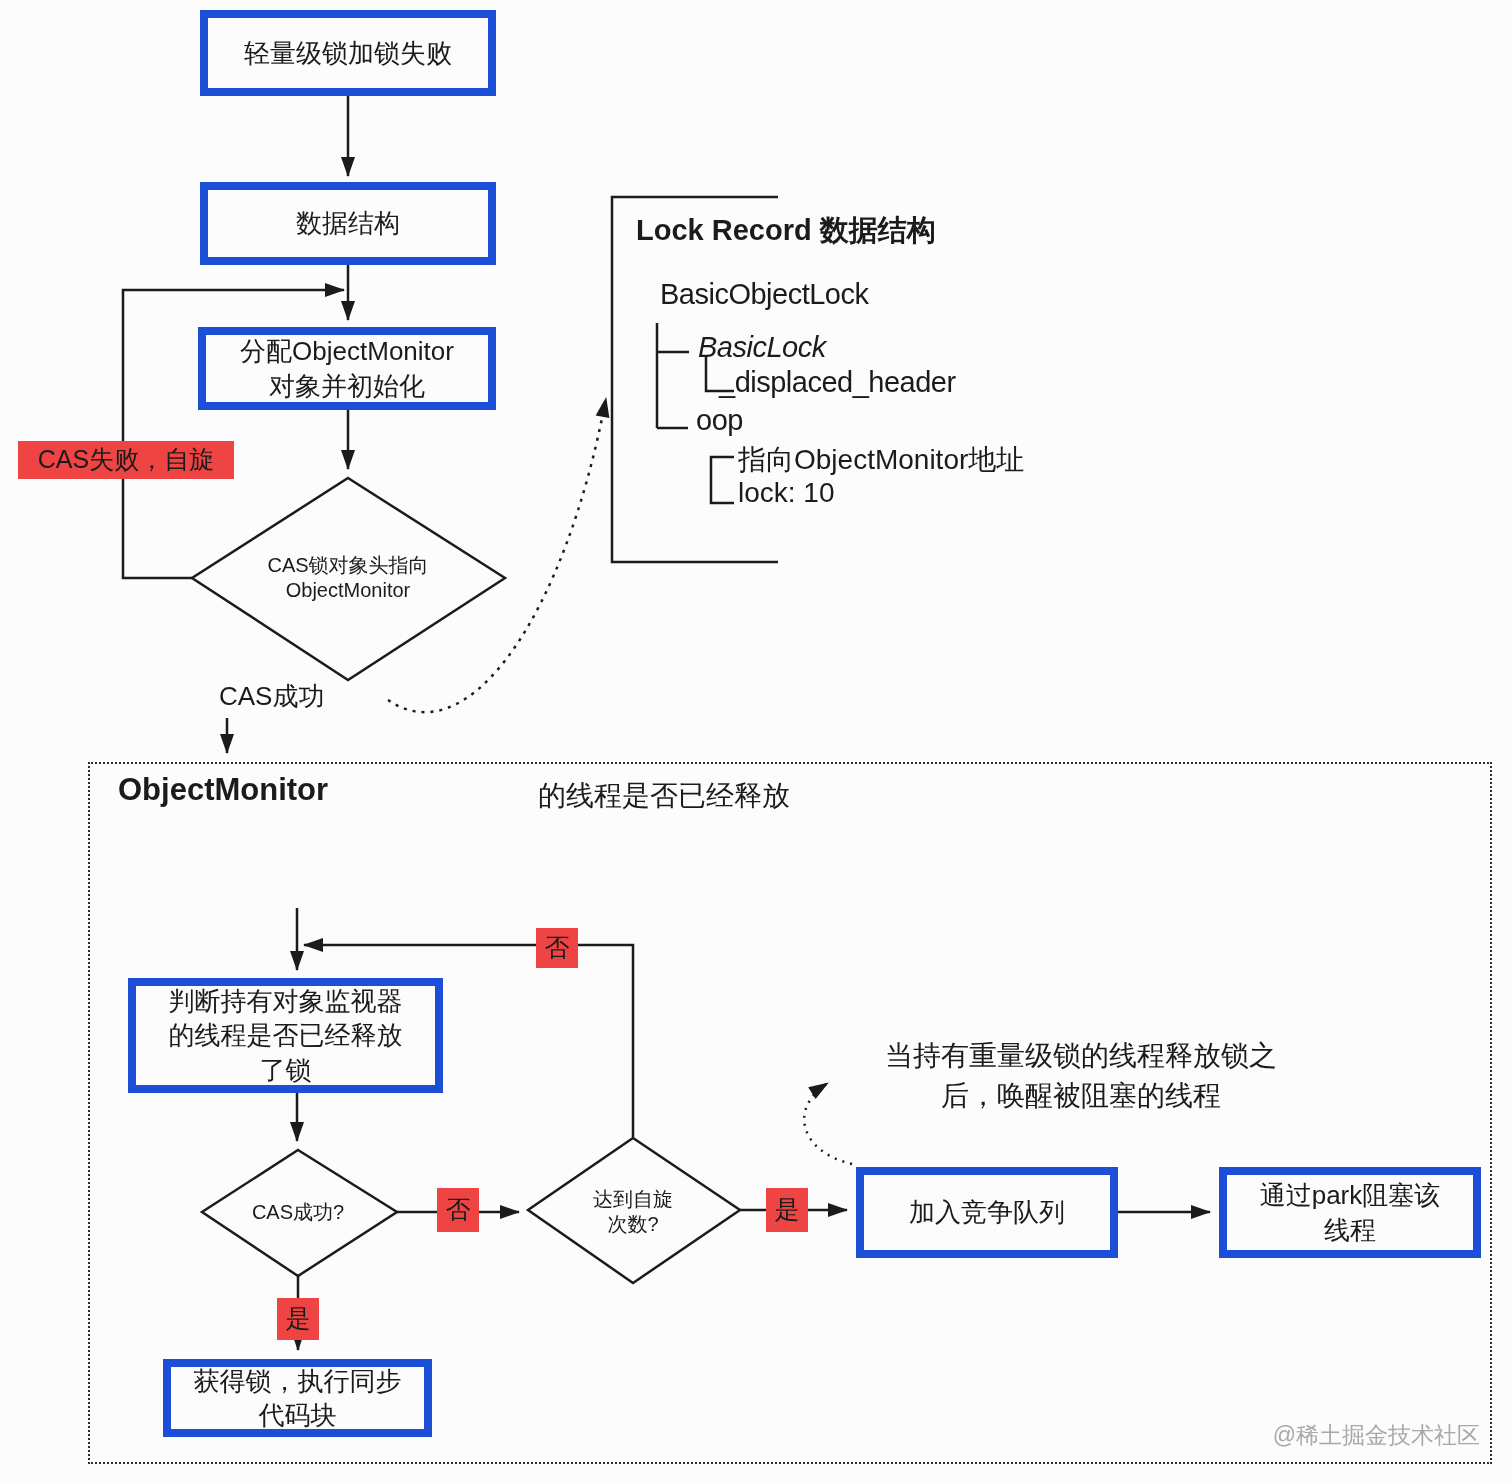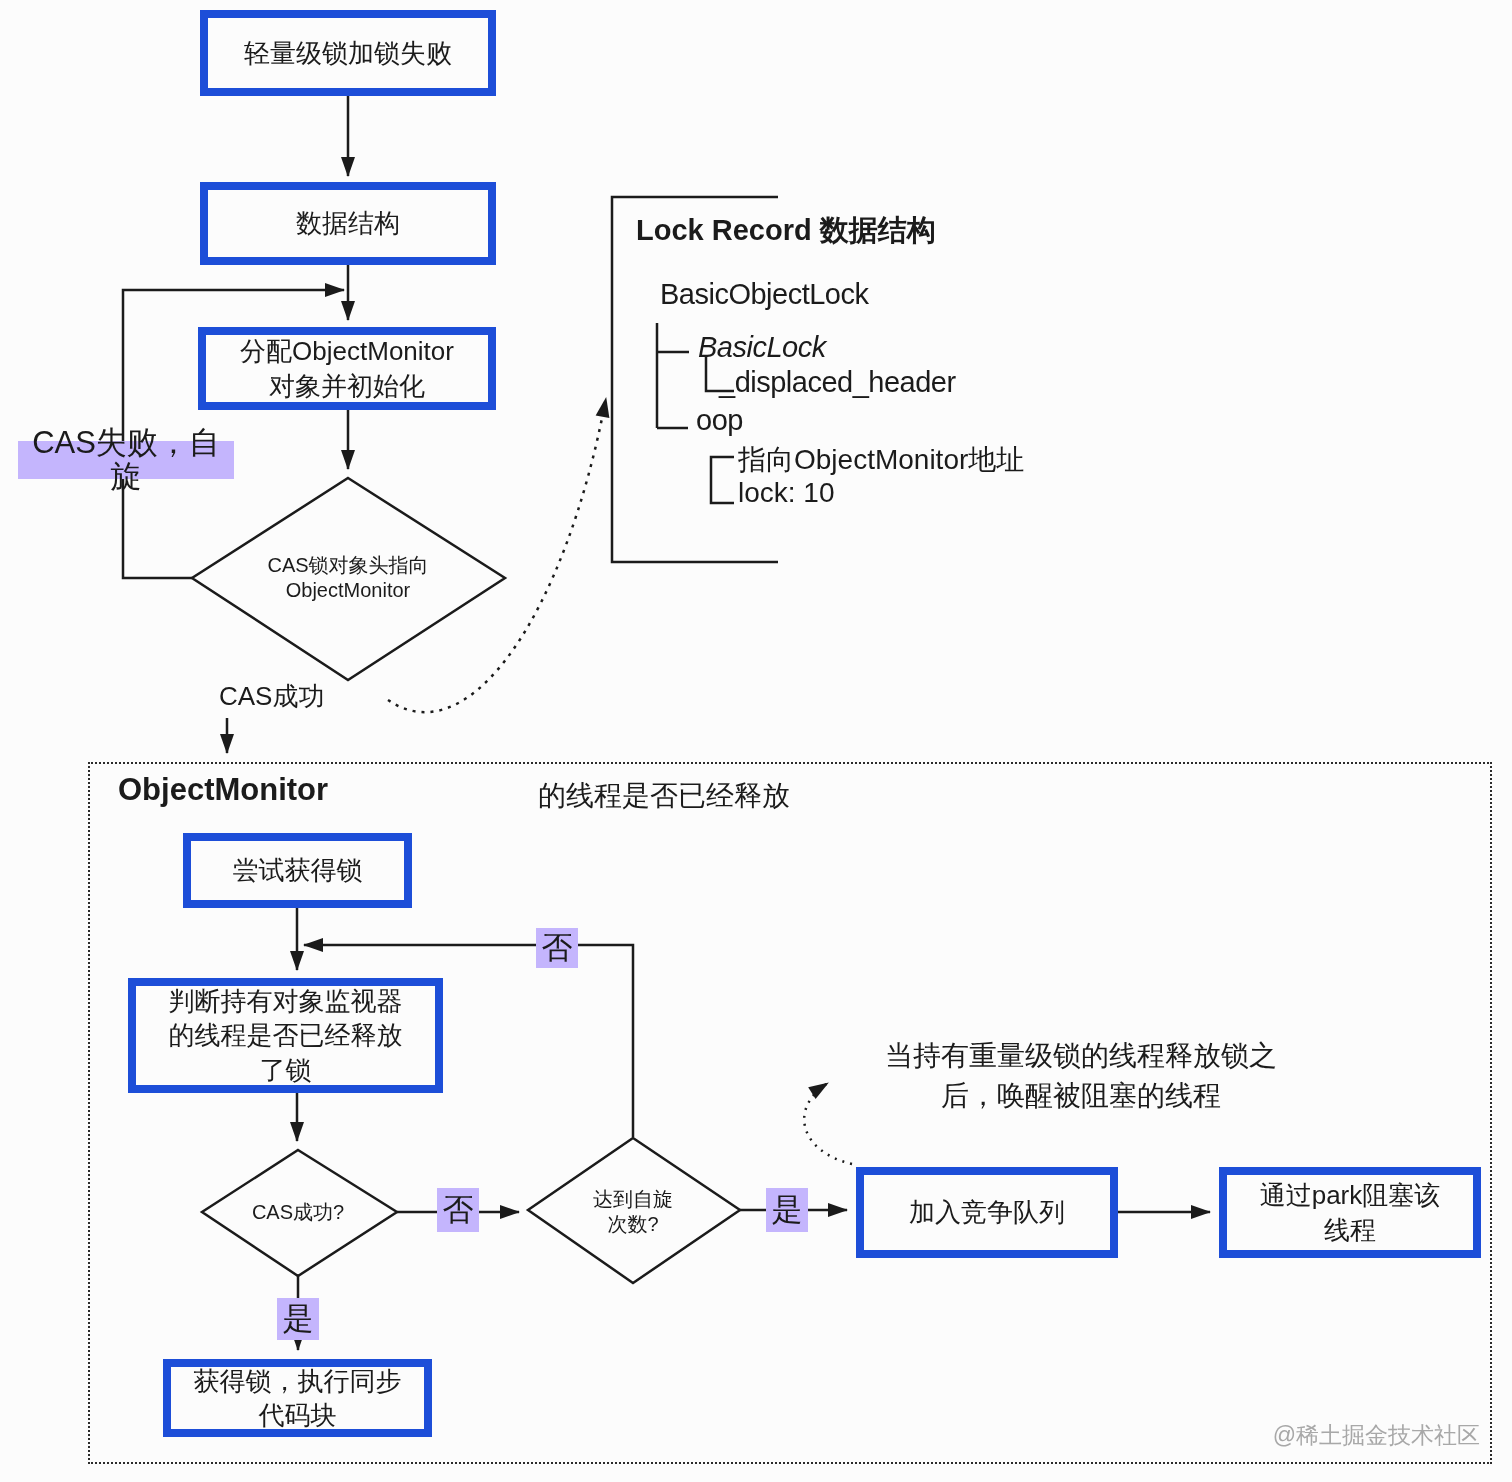--- a/index.html
+++ b/index.html
@@ -25,24 +25,24 @@
     box-sizing:border-box;
   }
   .dlabel{
     position:absolute;
     display:flex;align-items:center;justify-content:center;
     text-align:center;font-size:20px;line-height:1.25;
     white-space:pre-line;pointer-events:none;
   }
   .edge-label{
     position:absolute;
-    background:#c4b5fd;
-    font-size:31px;line-height:1.1;
+    background:#ef4444;
+    font-size:25px;line-height:1.1;
     display:flex;align-items:center;justify-content:center;
-    text-align:center;
+    text-align:left;
   }
   .free-label{position:absolute;font-size:26px;white-space:pre-line;}
   .lr-title{position:absolute;font-weight:bold;font-size:29px;}
   .lr-item{position:absolute;font-size:29px;letter-spacing:-0.5px;}
   .lr-note{position:absolute;font-size:28px;}
   .container-box{
     position:absolute;
     left:88px;top:762px;width:1404px;height:702px;
     border:2.5px dotted #2b2b2b;
     box-sizing:border-box;
@@ -116,21 +116,20 @@
   <div class="lr-item" style="left:698px;top:331px;font-style:italic;">BasicLock</div>
   <div class="lr-item" style="left:719px;top:366px;">_displaced_header</div>
   <div class="lr-item" style="left:696px;top:404px;">oop</div>
   <div class="lr-note" style="left:738px;top:441px;">指向ObjectMonitor地址</div>
   <div class="lr-note" style="left:738px;top:477px;">lock: 10</div>
 
   <div class="container-box"></div>
   <div class="om-title">ObjectMonitor</div>
   <div class="om-subtitle">的线程是否已经释放</div>
 
-  <div class="node" style="left:183px;top:833px;width:229px;height:75px;">尝试获得锁</div>
 
   <div class="node" style="left:128px;top:978px;width:315px;height:115px;">判断持有对象监视器
 的线程是否已经释放
 了锁</div>
 
   <div class="dlabel" style="left:228px;top:1192px;width:140px;height:40px;">CAS成功?</div>
 
   <div class="dlabel" style="left:563px;top:1177px;width:140px;height:70px;">达到自旋
 次数?</div>
 

